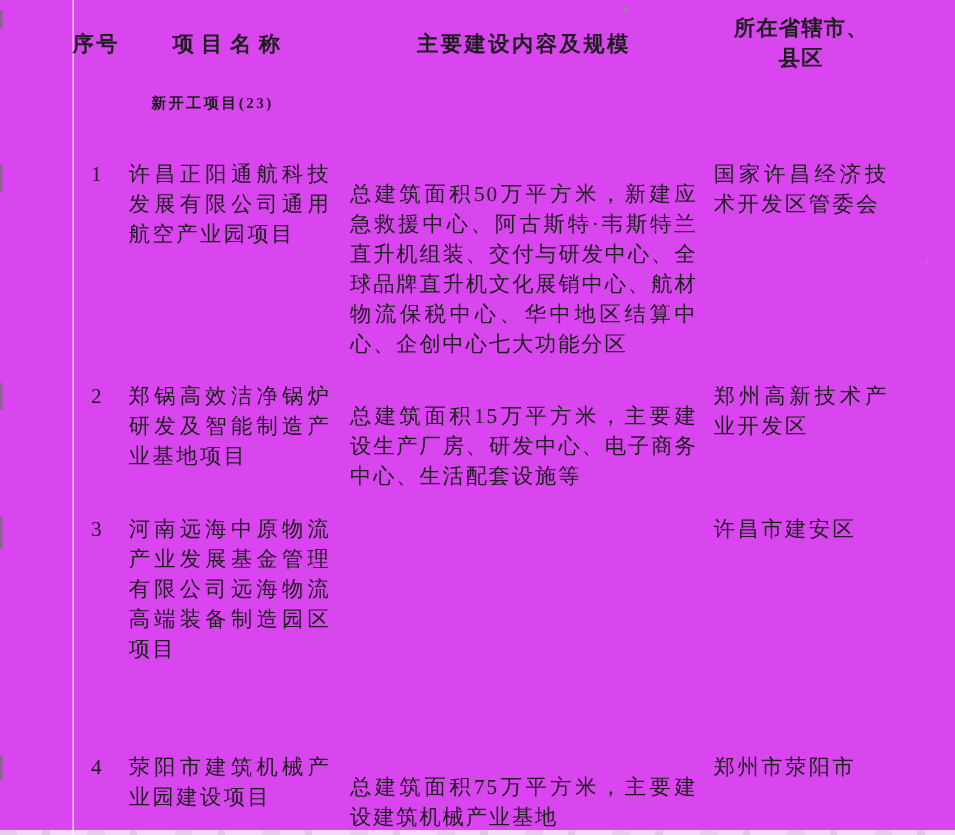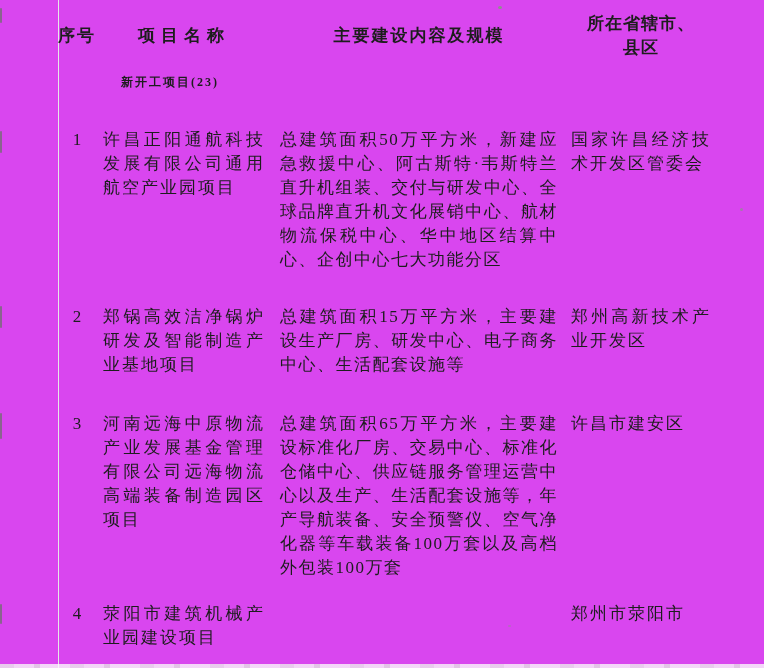--- a/index.html
+++ b/index.html
@@ -14,21 +14,21 @@
     padding-left: 10px;
   }
   .cell {
     position: absolute;
     font-size: 17px;
     line-height: 24px;
   }
   
   .col-no      { left: 55px;  width: 44px;  text-align: center; }
   .col-name    { left: 103px; width: 162px; text-align: justify; text-align-last: left; letter-spacing: 2px; }
-  .col-content { left: 280px; width: 278px; text-align: justify; text-align-last: left; letter-spacing: 1.5px; }
+  .col-content { left: 280px; width: 278px; text-align: justify; text-align-last: left; letter-spacing: 1.5px; margin-top: 16px; }
   .col-loc     { left: 571px; width: 140px; text-align: justify; text-align-last: left; letter-spacing: 2px; }
   
   .row1 { top: 128px; }
   .row2 { top: 305px; }
   .row3 { top: 412px; }
   .row4 { top: 602px; }
   
   .hdr { position: absolute; font-size: 17px; font-weight: 700; line-height: 24px; }
   .hdr-no      { left: 48px;  width: 58px;  top: 24px; text-align: center; letter-spacing: 2px; }
   .hdr-name    { left: 103px; width: 162px; top: 24px; text-align: center; letter-spacing: 6px; }
@@ -95,20 +95,20 @@
   <div class="cell col-content row1">总建筑面积50万平方米，新建应急救援中心、阿古斯特·韦斯特兰直升机组装、交付与研发中心、全球品牌直升机文化展销中心、航材物流保税中心、华中地区结算中心、企创中心七大功能分区</div>
   <div class="cell col-loc row1">国家许昌经济技术开发区管委会</div>
 
   <div class="cell col-no row2">2</div>
   <div class="cell col-name row2">郑锅高效洁净锅炉研发及智能制造产业基地项目</div>
   <div class="cell col-content row2">总建筑面积15万平方米，主要建设生产厂房、研发中心、电子商务中心、生活配套设施等</div>
   <div class="cell col-loc row2">郑州高新技术产业开发区</div>
 
   <div class="cell col-no row3">3</div>
   <div class="cell col-name row3">河南远海中原物流产业发展基金管理有限公司远海物流高端装备制造园区项目</div>
-  <div class="cell col-content row3">总建筑面积65万平方米，主要建设标准化厂房、交易中心、标准化仓储中心、供应链服务管理运营中心以及生产、生活配套设施等，年产导航装备、安全预警仪、空气净化器等车载装备100万套以及高档外包装100万套</div>
   <div class="cell col-loc row3">许昌市建安区</div>
 
   <div class="cell col-no row4">4</div>
   <div class="cell col-name row4">荥阳市建筑机械产业园建设项目</div>
+  <div class="cell col-content row4">总建筑面积75万平方米，主要建设建筑机械产业基地</div>
   <div class="cell col-loc row4">郑州市荥阳市</div>
 
 </div>
 
 </body></html>

